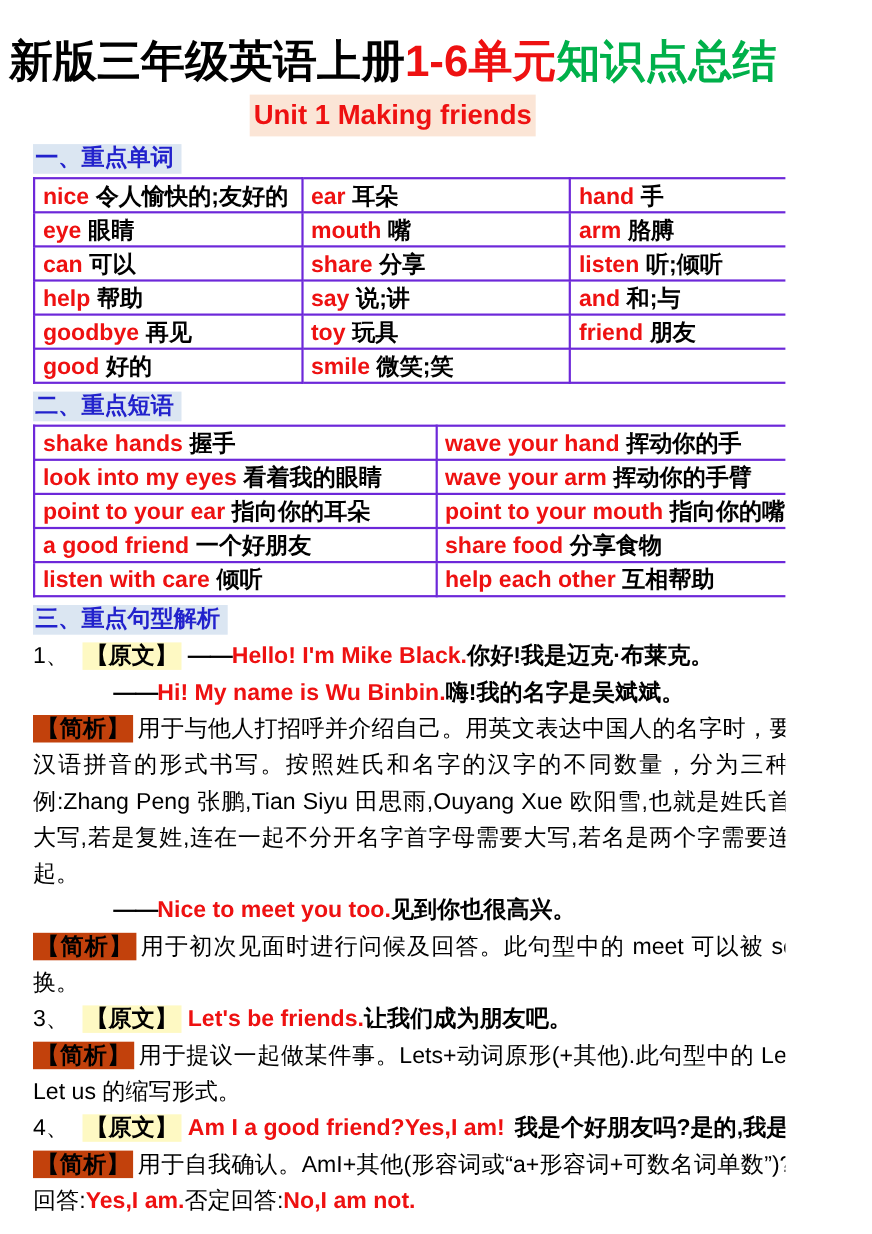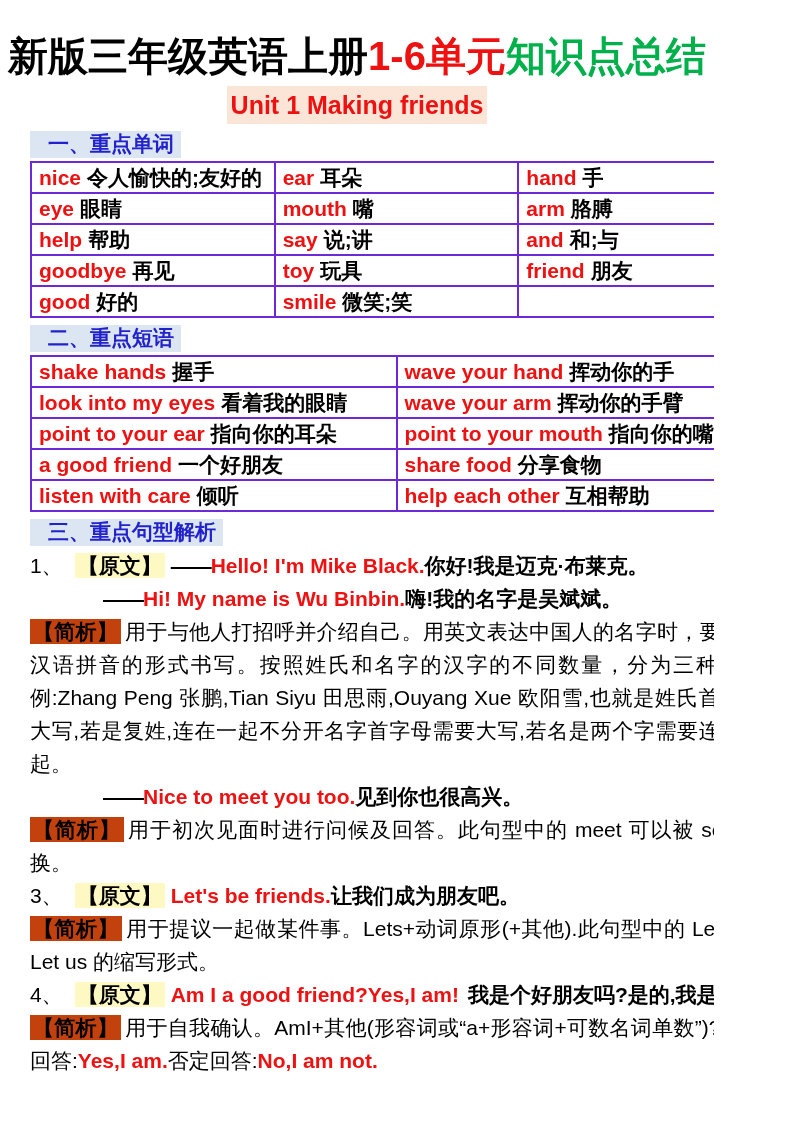--- a/index.html
+++ b/index.html
@@ -35,21 +35,21 @@
 
   .content { margin:0 30px; width:733px; }
 
   .sec-heading-row { margin:7px 0 3px 0; line-height:24px; }
   .sec-heading {
     display:inline-block;
     background:#dbe6f2;
     color:#2222cc;
     font-weight:700;
     font-size:21px;
-    padding:1px 7px 2px 18px;
+    padding:1px 7px 2px 2px;
   }
 
   table.tbl { border-collapse:collapse; width:733px; table-layout:fixed; }
   table.tbl td {
     border:2px solid #6d28d9;
     height:31px;
     padding:0 7px;
     font-size:21px;
     vertical-align:middle;
     white-space:nowrap;
@@ -91,20 +91,25 @@
       <tbody>
         <tr>
           <td><span class="en">nice</span><span class="zh">令人愉快的;友好的</span></td>
           <td><span class="en">ear</span><span class="zh">耳朵</span></td>
           <td><span class="en">hand</span><span class="zh">手</span></td>
         </tr>
         <tr>
           <td><span class="en">eye</span><span class="zh">眼睛</span></td>
           <td><span class="en">mouth</span><span class="zh">嘴</span></td>
           <td><span class="en">arm</span><span class="zh">胳膊</span></td>
+        </tr>
+        <tr>
+          <td><span class="en">can</span><span class="zh">可以</span></td>
+          <td><span class="en">share</span><span class="zh">分享</span></td>
+          <td><span class="en">listen</span><span class="zh">听;倾听</span></td>
         </tr>
         <tr>
           <td><span class="en">help</span><span class="zh">帮助</span></td>
           <td><span class="en">say</span><span class="zh">说;讲</span></td>
           <td><span class="en">and</span><span class="zh">和;与</span></td>
         </tr>
         <tr>
           <td><span class="en">goodbye</span><span class="zh">再见</span></td>
           <td><span class="en">toy</span><span class="zh">玩具</span></td>
           <td><span class="en">friend</span><span class="zh">朋友</span></td>

